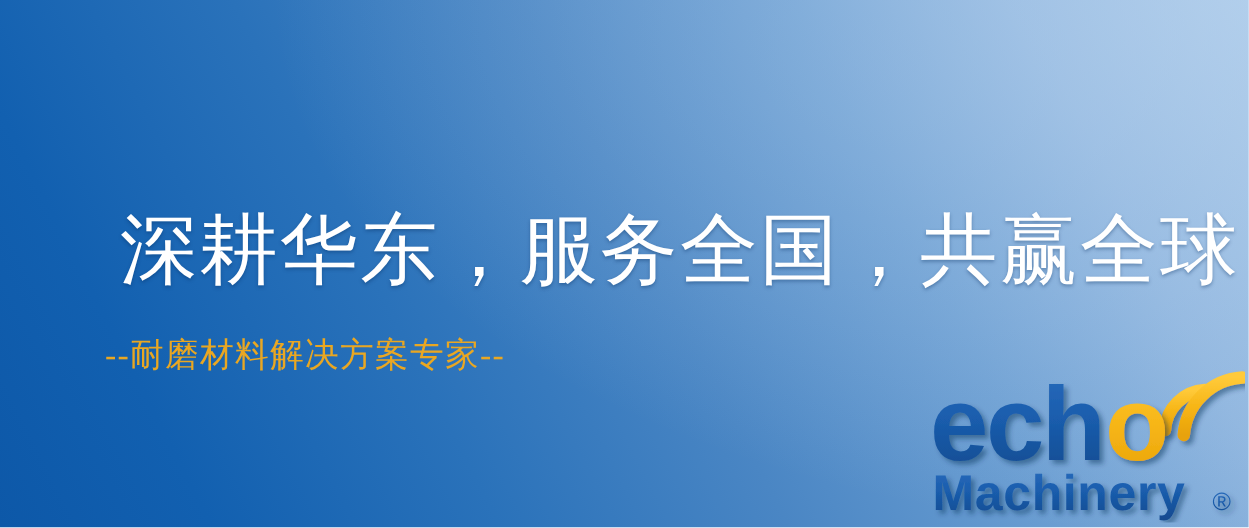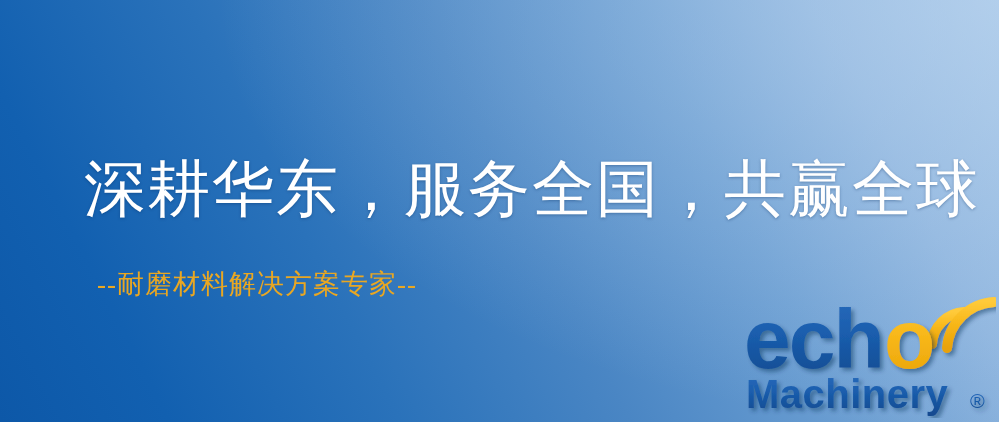--- a/index.html
+++ b/index.html
@@ -34,35 +34,35 @@
     background: radial-gradient(115% 150% at 100% 0%,
                 rgba(190,215,240,0.55) 0%,
                 rgba(190,215,240,0.22) 38%,
                 rgba(190,215,240,0.0) 68%);
   }
 
   .headline {
     position: absolute;
     left: 80px;
     top: 152px;
-    margin: 4px;
+    margin: 16px;
     color: #ffffff;
     font-family: "Liberation Serif", "DejaVu Serif", serif;
     font-size: 62px;
     font-weight: 400;
     line-height: 1.08;
     letter-spacing: 2px;
     white-space: nowrap;
     text-shadow: 0 1px 3px rgba(0,40,90,0.35);
     z-index: 3;
   }
 
   .subtitle {
     position: absolute;
-    left: 97px;
+    left: 84px;
     top: 266px;
     margin: 0;
     color: #e9a722;
     font-family: "Liberation Serif", "DejaVu Serif", serif;
     font-size: 27px;
     font-weight: 400;
     letter-spacing: 1px;
     white-space: nowrap;
     z-index: 3;
   }

